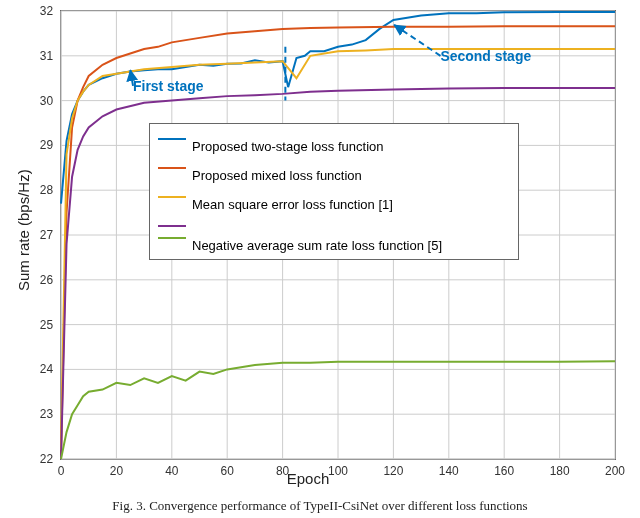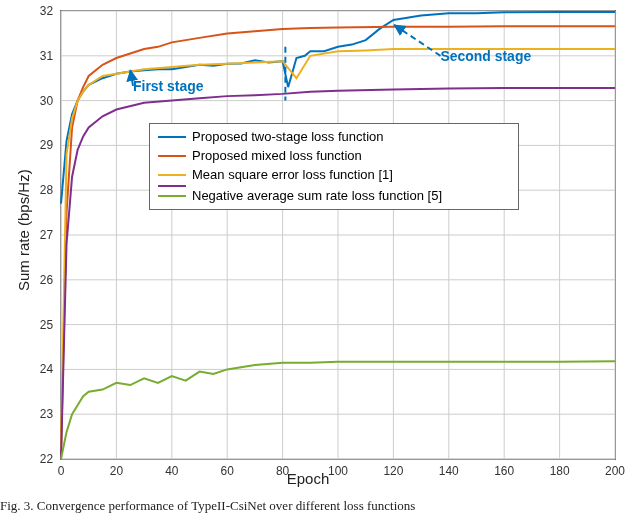--- a/index.html
+++ b/index.html
@@ -10,24 +10,24 @@
                linear-gradient(to top,#ddd 0,#ddd 1px,transparent 1px) repeat-y;}
   svg.plot{position:absolute;left:0;top:0;width:100%;height:100%;}
   .grid line{stroke:#ccc;stroke-width:1;}
   .tick text{font-size:12px;fill:#333;font-family:Arial;}
   .xlabel,.ylabel{position:absolute;font-size:15px;color:#222;}
   .xlabel{left:0;right:24px;top:470px;text-align:center;}
   .ylabel{left:15px;top:0;bottom:58px;display:flex;align-items:center;justify-content:center;
     transform:rotate(-180deg);writing-mode:vertical-rl;}
   .legend-box{position:absolute;left:88px;top:112px;width:352px;
     border:1px solid #666;background:#fff;padding:4px 8px;font-size:13px;line-height:1.45;}
-  .legend-row{display:flex;align-items:center;}
+  .legend-row{display:flex;align-items:flex-start;margin-top:10px;}
   .legend-swatch{width:28px;height:0;border-top:2px solid;flex:0 0 28px;margin-right:6px;}
   .caption{position:absolute;left:0;right:0;top:498px;font-size:13px;color:#222;
-    font-family:"Times New Roman",serif;text-align:left;white-space:nowrap;overflow:hidden;}
+    font-family:"Times New Roman",serif;text-align:center;white-space:nowrap;overflow:hidden;}
 </style>
 </head>
 <body>
 
 <div class="fig">
   <div class="plot-area">
     <svg class="plot" viewBox="0 0 556 450" preserveAspectRatio="none" overflow="visible">
       <g id="grid" class="grid">
           <line x1="0" y1="0" x2="0" y2="450"></line>
           <line x1="55.6" y1="0" x2="55.6" y2="450"></line>

